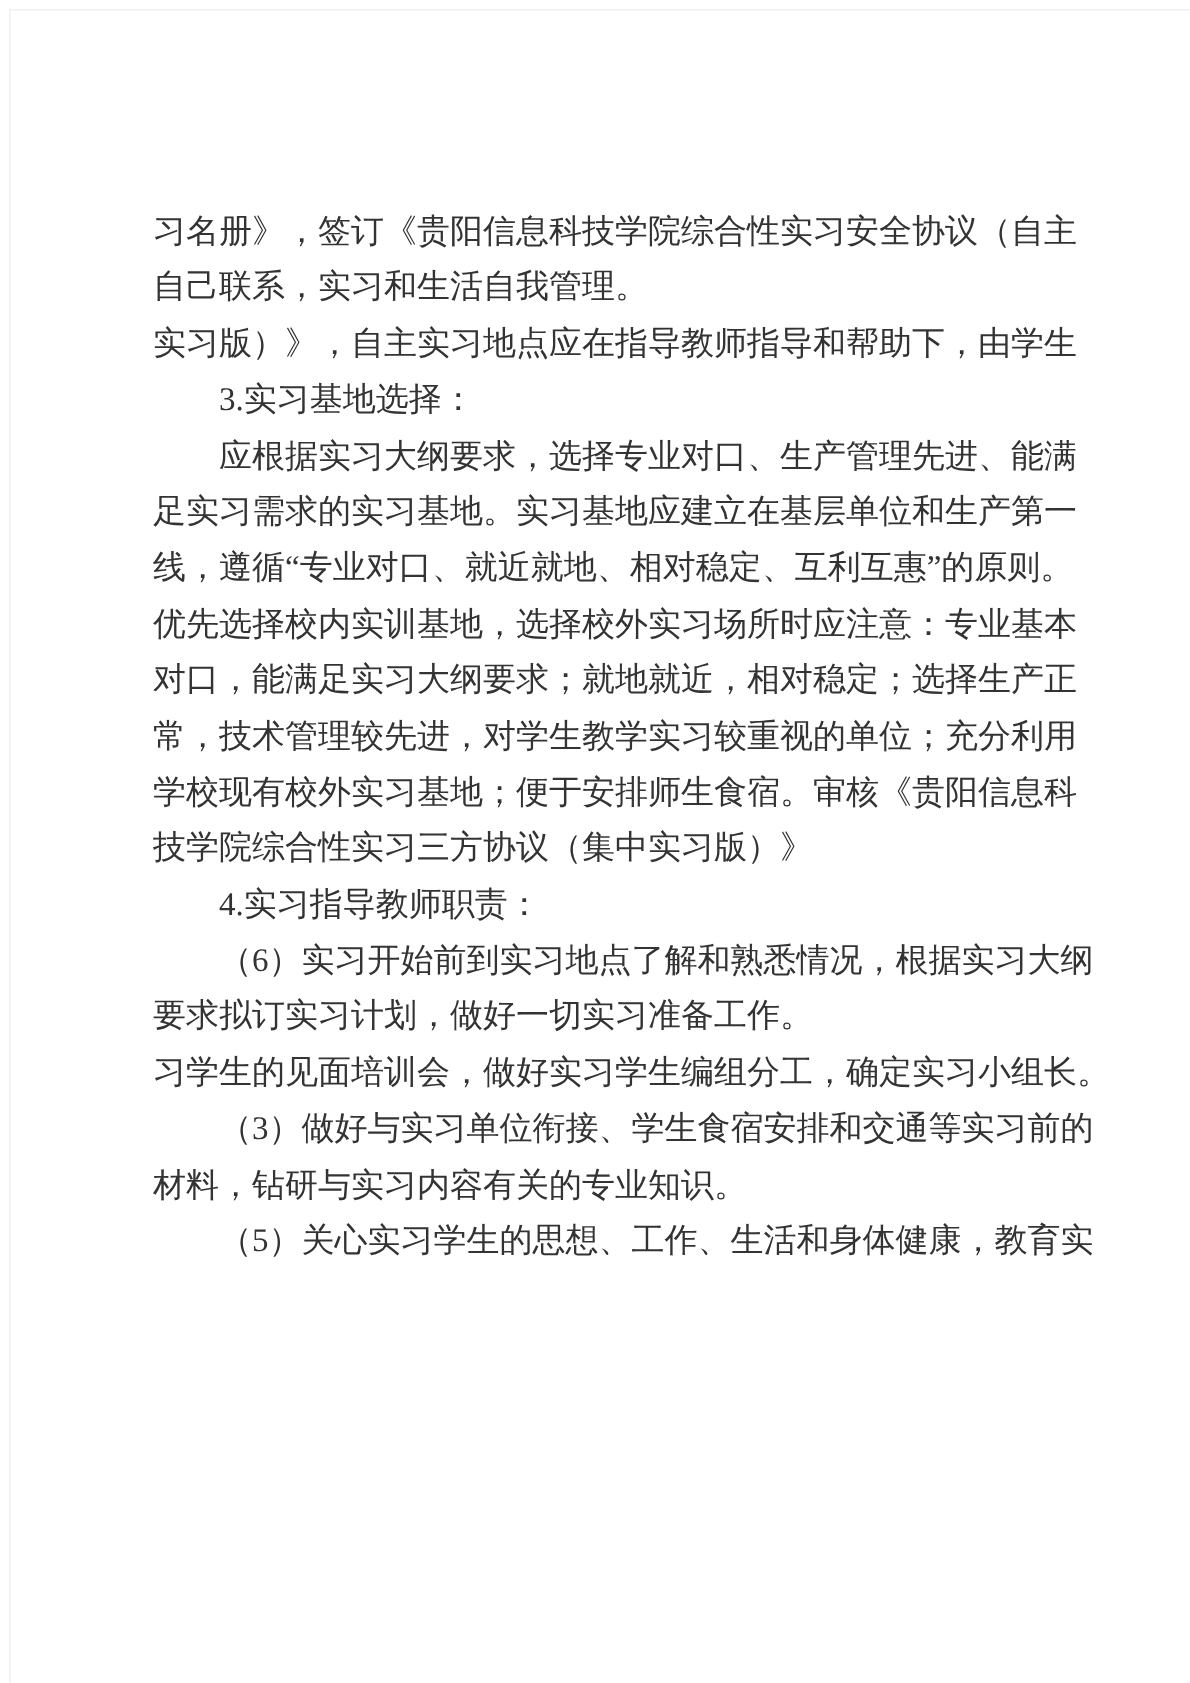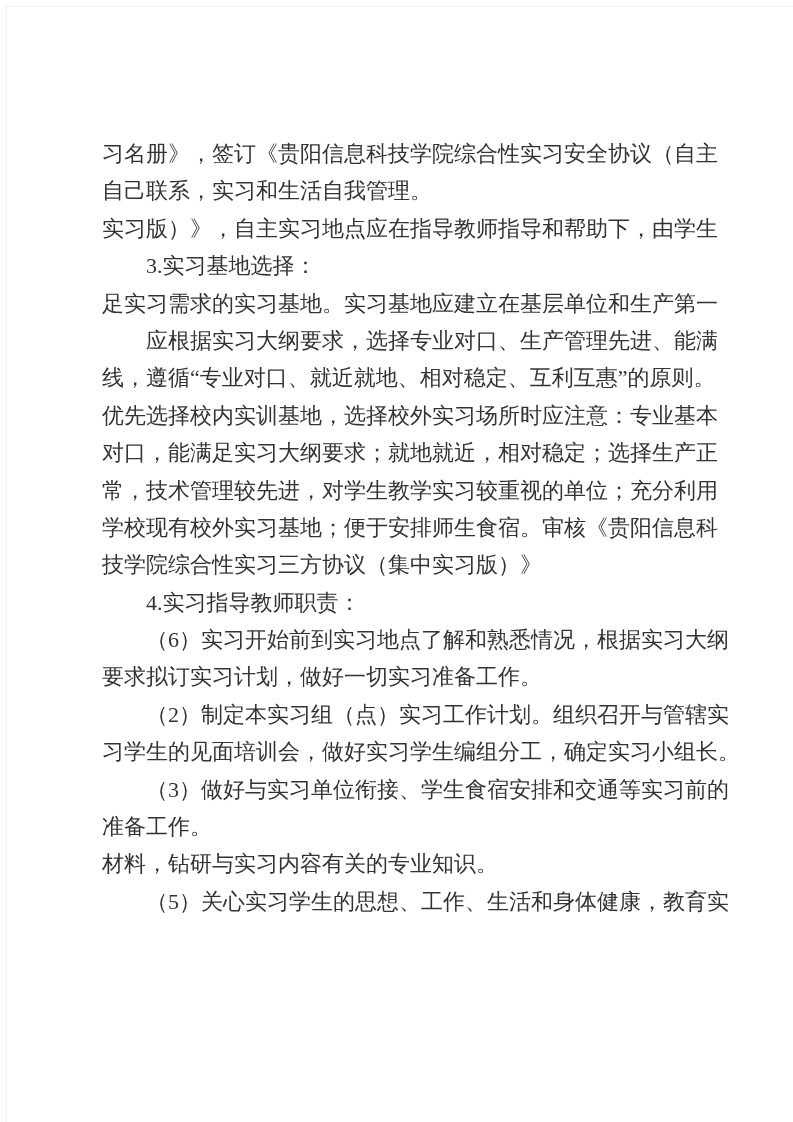--- a/index.html
+++ b/index.html
@@ -35,31 +35,29 @@
 </style>
 </head>
 <body>
 
 <div class="page">
   <div class="doc-body">
     <div class="line">习名册》，签订《贵阳信息科技学院综合性实习安全协议（自主</div>
     <div class="line">自己联系，实习和生活自我管理。</div>
     <div class="line">实习版）》，自主实习地点应在指导教师指导和帮助下，由学生</div>
     <div class="line">　　3.实习基地选择：</div>
+    <div class="line">　　应根据实习大纲要求，选择专业对口、生产管理先进、能满</div>
     <div class="line">足实习需求的实习基地。实习基地应建立在基层单位和生产第一</div>
-    <div class="line">　　应根据实习大纲要求，选择专业对口、生产管理先进、能满</div>
     <div class="line">线，遵循“专业对口、就近就地、相对稳定、互利互惠”的原则。</div>
     <div class="line">优先选择校内实训基地，选择校外实习场所时应注意：专业基本</div>
     <div class="line">对口，能满足实习大纲要求；就地就近，相对稳定；选择生产正</div>
     <div class="line">常，技术管理较先进，对学生教学实习较重视的单位；充分利用</div>
     <div class="line">学校现有校外实习基地；便于安排师生食宿。审核《贵阳信息科</div>
     <div class="line">技学院综合性实习三方协议（集中实习版）》</div>
     <div class="line">　　4.实习指导教师职责：</div>
     <div class="line">　　（6）实习开始前到实习地点了解和熟悉情况，根据实习大纲</div>
     <div class="line">要求拟订实习计划，做好一切实习准备工作。</div>
-    <div class="line">　　（2）制定本实习组（点）实习工作计划。组织召开与管辖实</div>
     <div class="line">习学生的见面培训会，做好实习学生编组分工，确定实习小组长。</div>
     <div class="line">　　（3）做好与实习单位衔接、学生食宿安排和交通等实习前的</div>
-    <div class="line">准备工作。</div>
     <div class="line">材料，钻研与实习内容有关的专业知识。</div>
     <div class="line">　　（5）关心实习学生的思想、工作、生活和身体健康，教育实</div>
   </div>
 </div>
 
 </body></html>

